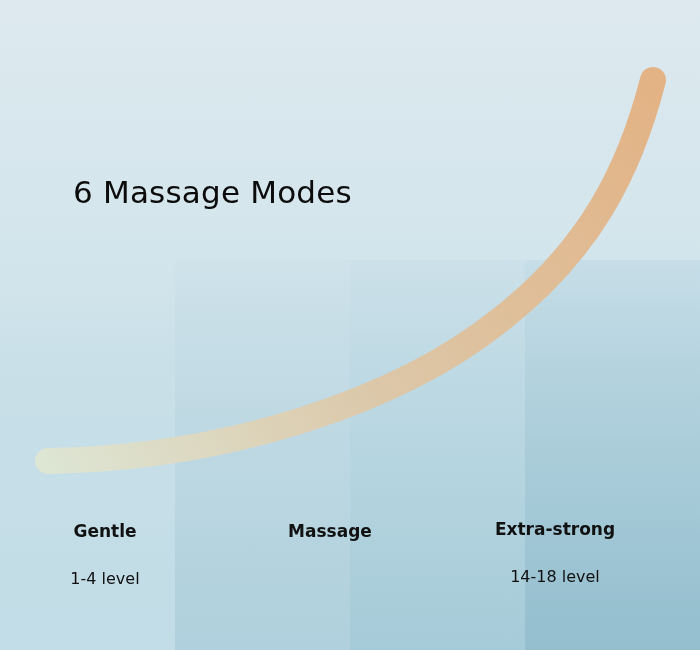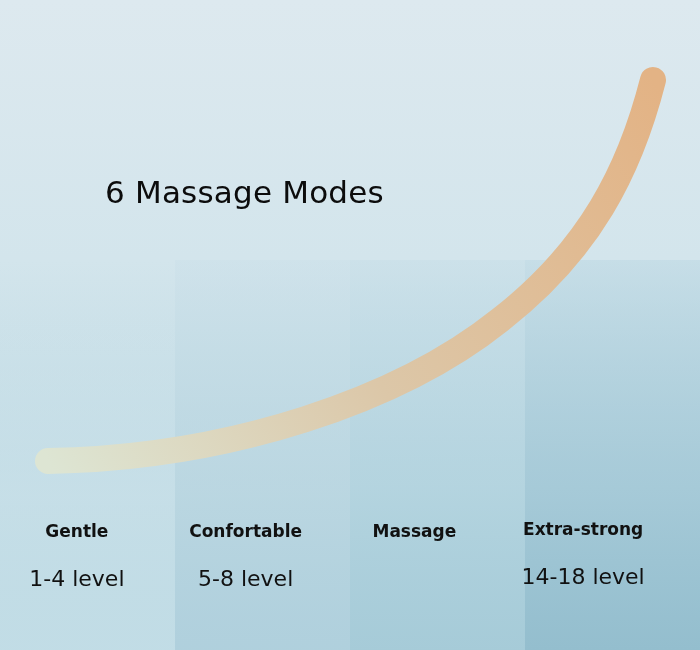--- a/index.html
+++ b/index.html
@@ -13,25 +13,25 @@
     .col.c0 { background: linear-gradient(180deg, rgba(215,232,239,0) 0%, rgba(205,227,235,0.6) 60%, rgba(196,222,231,0.9) 100%); }
     .col.c1 { background: linear-gradient(180deg, rgba(200,222,232,0.35) 0%, rgba(186,214,225,0.7) 60%, rgba(176,208,221,0.95) 100%); }
     .col.c2 { background: linear-gradient(180deg, rgba(192,218,229,0.35) 0%, rgba(176,210,222,0.7) 60%, rgba(166,203,216,0.95) 100%); }
     .col.c3 { background: linear-gradient(180deg, rgba(180,211,224,0.4) 0%, rgba(160,198,213,0.8) 60%, rgba(148,190,206,1) 100%); }
     .curve { position: absolute; left: 0; top: 0; }
     .headline {
       position: absolute; left: 73px; top: 168px; margin: 0;
       font-size: 31px; line-height: 48px; font-weight: 500; color: #0c0c0c;
       letter-spacing: 0.2px;
     }
-    .headline span { display: block; margin-left: 32px; }
+    .headline span { display: block; }
     .labels { position: absolute; left: 0; top: 515px; width: 660px; display: flex; gap: 15px; }
     .label { flex: 1; text-align: center; color: #111; }
     .label .name { font-size: 17px; font-weight: bold; height: 32px; line-height: 32px; }
-    .label .range { font-size: 22px; margin-top: 16px; height: 32px; line-height: 32px; }
+    .label .range { font-size: 16px; margin-top: 16px; height: 32px; line-height: 32px; }
   </style>
 </head>
 <body>
 
 <div class="cols">
   <div class="col c0"></div>
   <div class="col c1"></div>
   <div class="col c2"></div>
   <div class="col c3"></div>
 </div>
@@ -50,23 +50,19 @@
 <h1 class="headline">
   <span>6 Massage Modes</span>
 </h1>
 
 <div class="labels">
   <div class="label">
     <div class="name">Gentle</div>
     <div class="range">1-4 level</div>
   </div>
   <div class="label">
-    <div class="name">Confortable</div>
-    <div class="range">5-8 level</div>
-  </div>
-  <div class="label">
     <div class="name">Massage</div>
   </div>
   <div class="label">
     <div class="name" style="margin-top:-2px">Extra-strong</div>
     <div class="range">14-18 level</div>
   </div>
 </div>
 
 </body></html>

